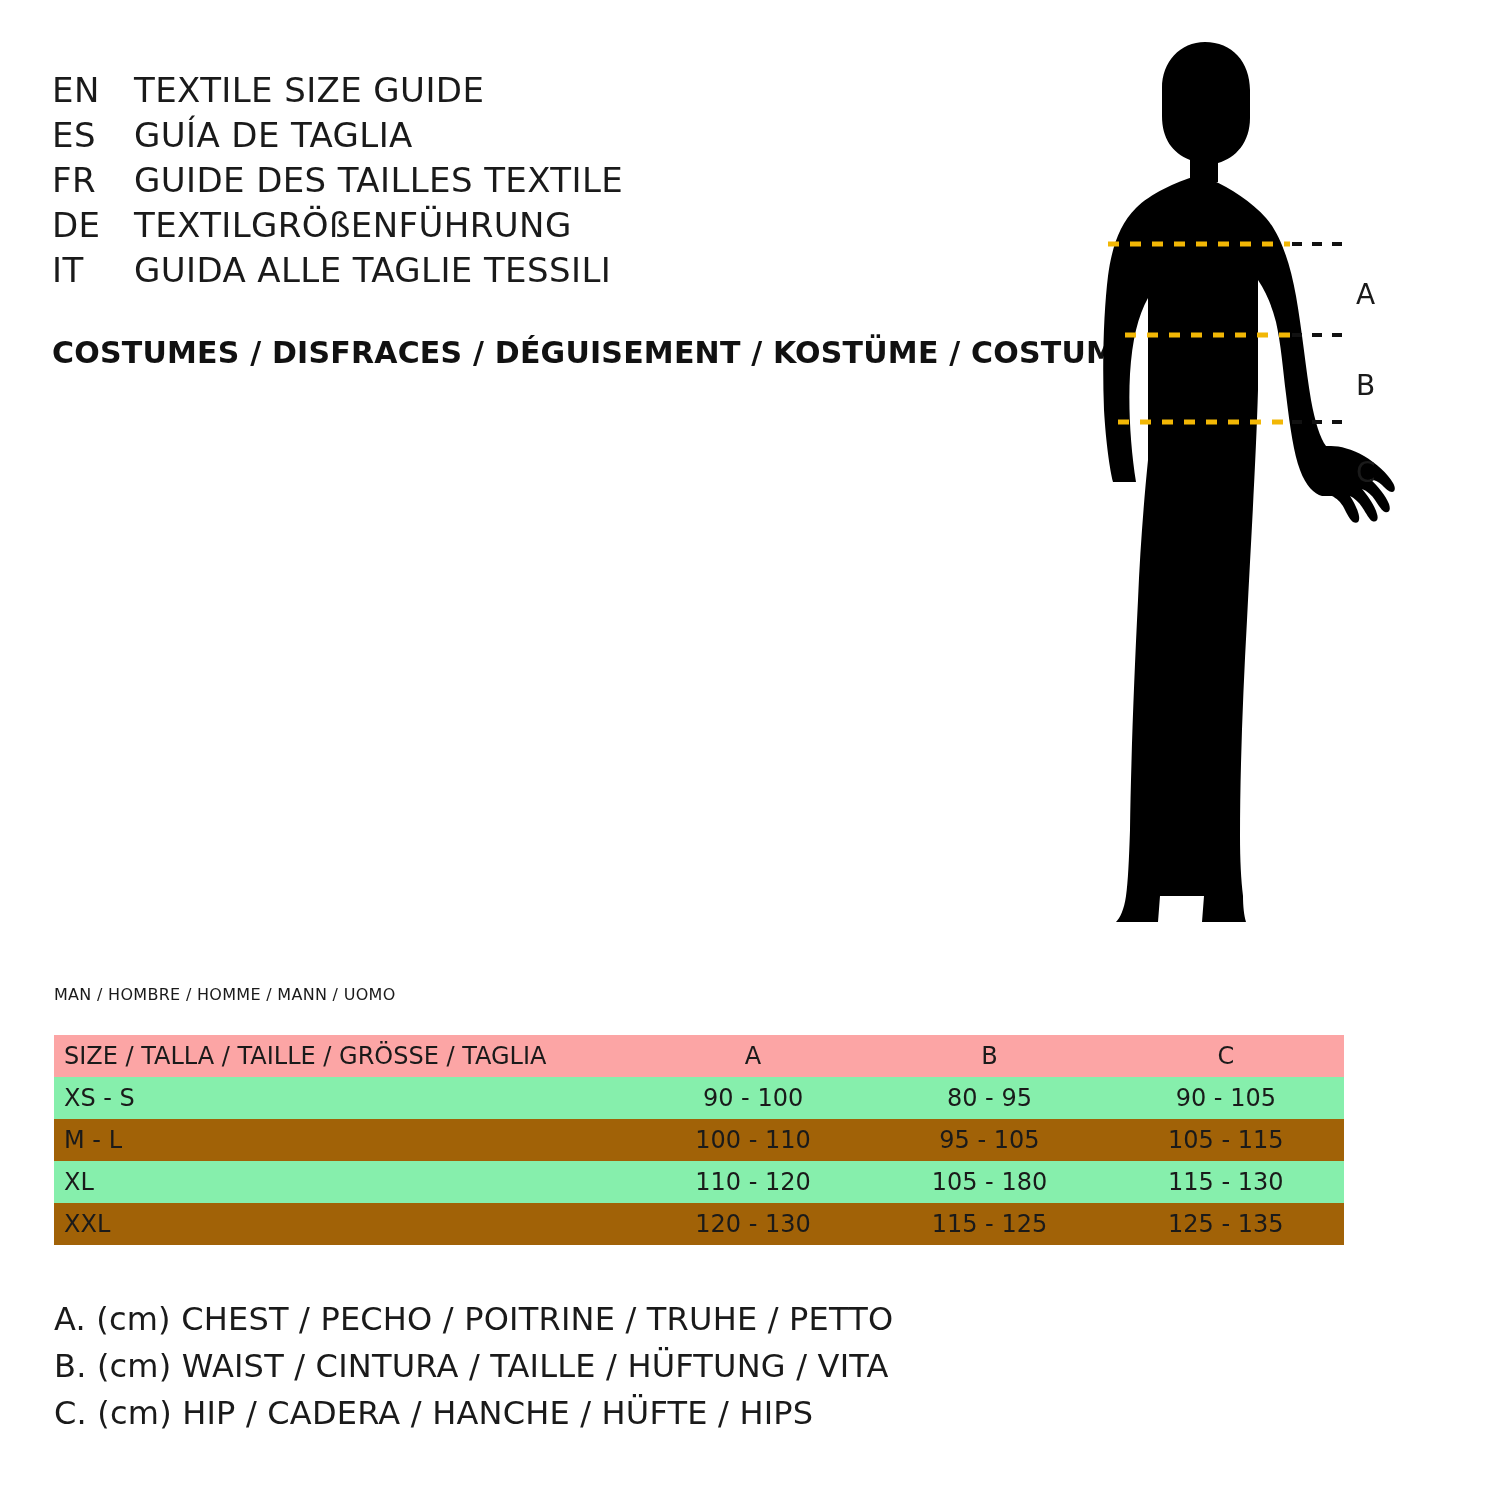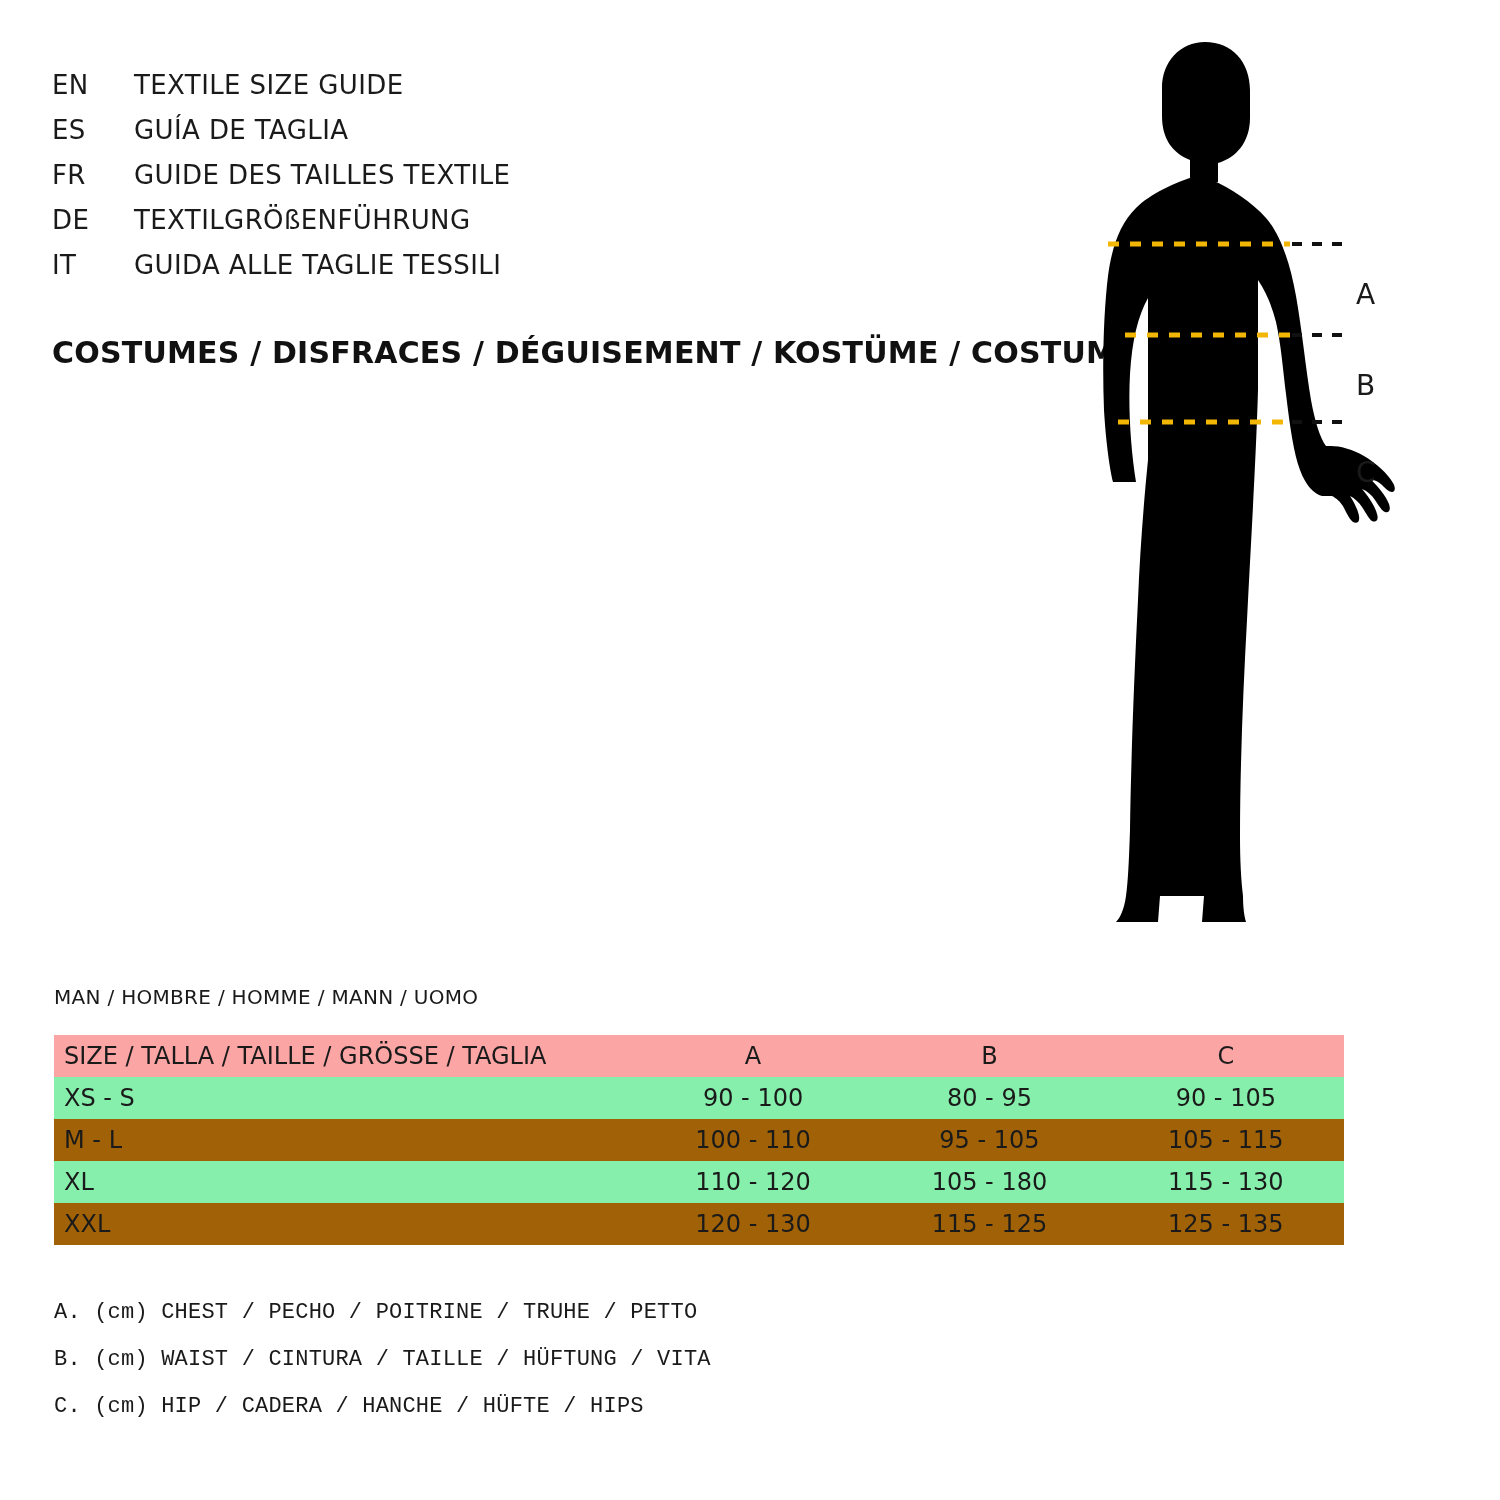--- a/index.html
+++ b/index.html
@@ -22,21 +22,21 @@
   .lang-block {
     position: absolute;
     left: 52px;
     top: 70px;
     width: 950px;
   }
   .lang-row {
     display: flex;
     align-items: baseline;
     height: 45px;
-    font-size: 26px;
+    font-size: 34px;
     color: #1a1a1a;
     letter-spacing: 0.4px;
   }
   .lang-code {
     width: 82px;
     flex: 0 0 82px;
   }
   .lang-text { flex: 1; }
 
   .costumes-line {
@@ -63,21 +63,21 @@
     position: absolute;
     font-size: 28px;
     color: #1a1a1a;
   }
 
   
   .table-title {
     position: absolute;
     left: 54px;
     top: 985px;
-    font-size: 20px;
+    font-size: 16px;
     color: #1a1a1a;
     letter-spacing: 0.3px;
   }
 
   table.size-table {
     position: absolute;
     left: 54px;
     top: 1035px;
     width: 1290px;
     border-collapse: collapse;
@@ -102,23 +102,22 @@
   }
   tr.head-row { background: #fca5a5; }
   tr.row-alt { background: #a16207; }
   tr.row-plain { background: #86efac; }
 
   
   .legend {
     position: absolute;
     left: 54px;
     top: 1300px;
-    font-size: 22px;
-    color: #1a1a1a;
-    font-family: Liberation Mono, monospace;
+    font-size: 32px;
+    color: #1a1a1a;
   }
   .legend-line { height: 47px; letter-spacing: 0.2px; }
 </style>
 </head>
 <body>
 
 <div class="page">
 
   <div class="lang-block">
     <div class="lang-row">

